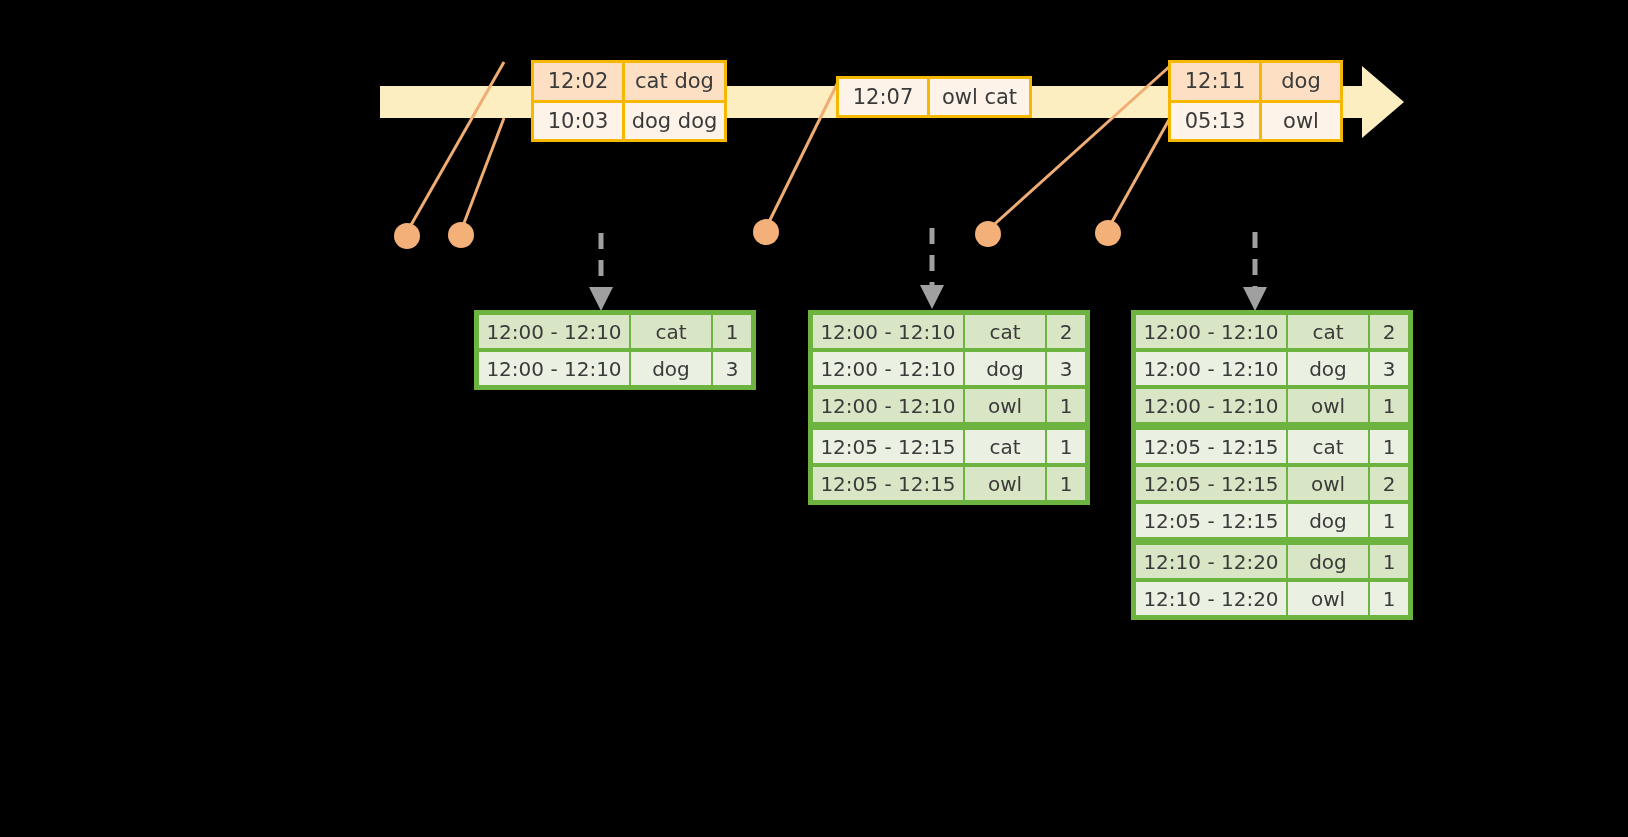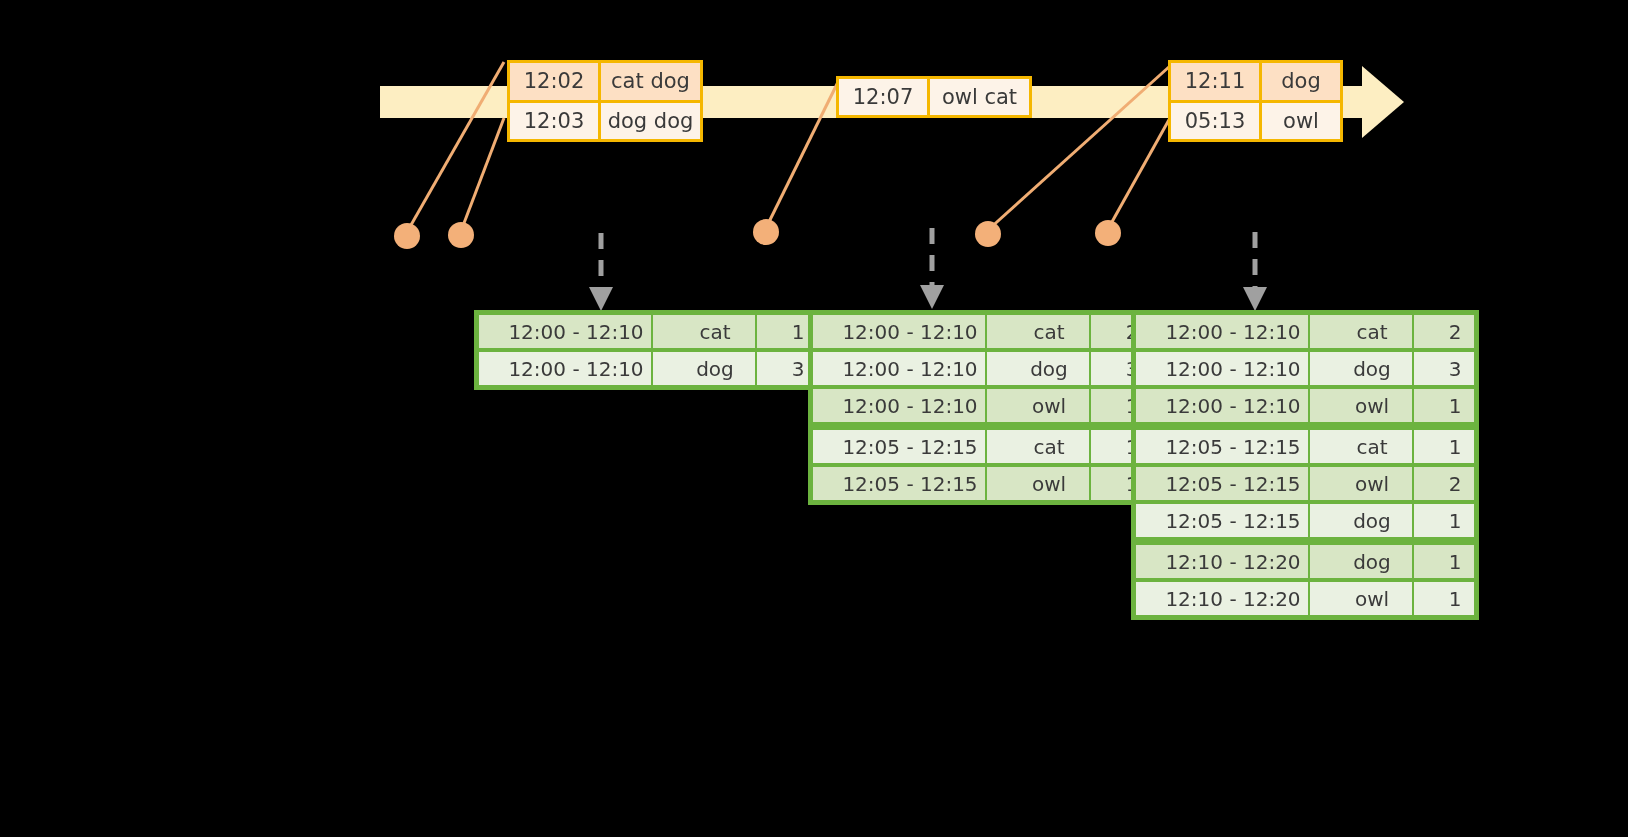--- a/index.html
+++ b/index.html
@@ -17,21 +17,21 @@
   .evt .c-words{flex:1;display:flex;align-items:center;justify-content:center;
        font-size:21px;color:#3a3a3a;}
   .evt .row.odd .c-time,.evt .row.odd .c-words{background:#fde0c4;}
   .evt .row.even .c-time,.evt .row.even .c-words{background:#fdf3e8;}
 
   
   .tbl{position:absolute;border:3px solid #6cb33f;box-sizing:border-box;z-index:4;background:#6cb33f;}
   .tbl .trow{display:flex;height:37px;}
   .tbl .trow.sep{border-top:4px solid #6cb33f;}
   .tbl .trow .cell{display:flex;align-items:center;justify-content:center;
-       font-size:20px;color:#3a3a3a;margin:2px 0 2px 2px;padding-left:22px;}
+       font-size:20px;color:#3a3a3a;margin:2px 0 2px 2px;}
   .tbl .trow .cell:last-child{margin-right:2px;}
   .tbl .trow.shade .cell{background:#d8e6c5;}
   .tbl .trow.plain .cell{background:#eaf1e2;}
   .tbl .c-win{width:150px;}
   .tbl .c-word{width:80px;}
   .tbl .c-cnt{width:38px;}
 </style>
 </head>
 <body>
 
@@ -65,27 +65,27 @@
       <line x1="932" y1="228" x2="932" y2="285" stroke-dasharray="16,11"></line>
       <line x1="1255" y1="232" x2="1255" y2="287" stroke-dasharray="16,11"></line>
     </g>
     <g fill="#a0a0a0">
       <polygon points="589,287 613,287 601,311"></polygon>
       <polygon points="920,285 944,285 932,309"></polygon>
       <polygon points="1243,287 1267,287 1255,311"></polygon>
     </g>
   </svg>
 
-  <div class="evt" style="left:507px;top:60px;width:196px;height:82px;">
+  <div class="evt" style="left:531px;top:60px;width:196px;height:82px;">
     <div class="row odd">
       <div class="c-time">12:02</div>
       <div class="c-words">cat dog</div>
     </div>
     <div class="row even">
-      <div class="c-time">12:03</div>
+      <div class="c-time">10:03</div>
       <div class="c-words">dog dog</div>
     </div>
   </div>
 
   <div class="evt" style="left:836px;top:76px;width:196px;height:42px;">
     <div class="row even">
       <div class="c-time">12:07</div>
       <div class="c-words">owl cat</div>
     </div>
   </div>

